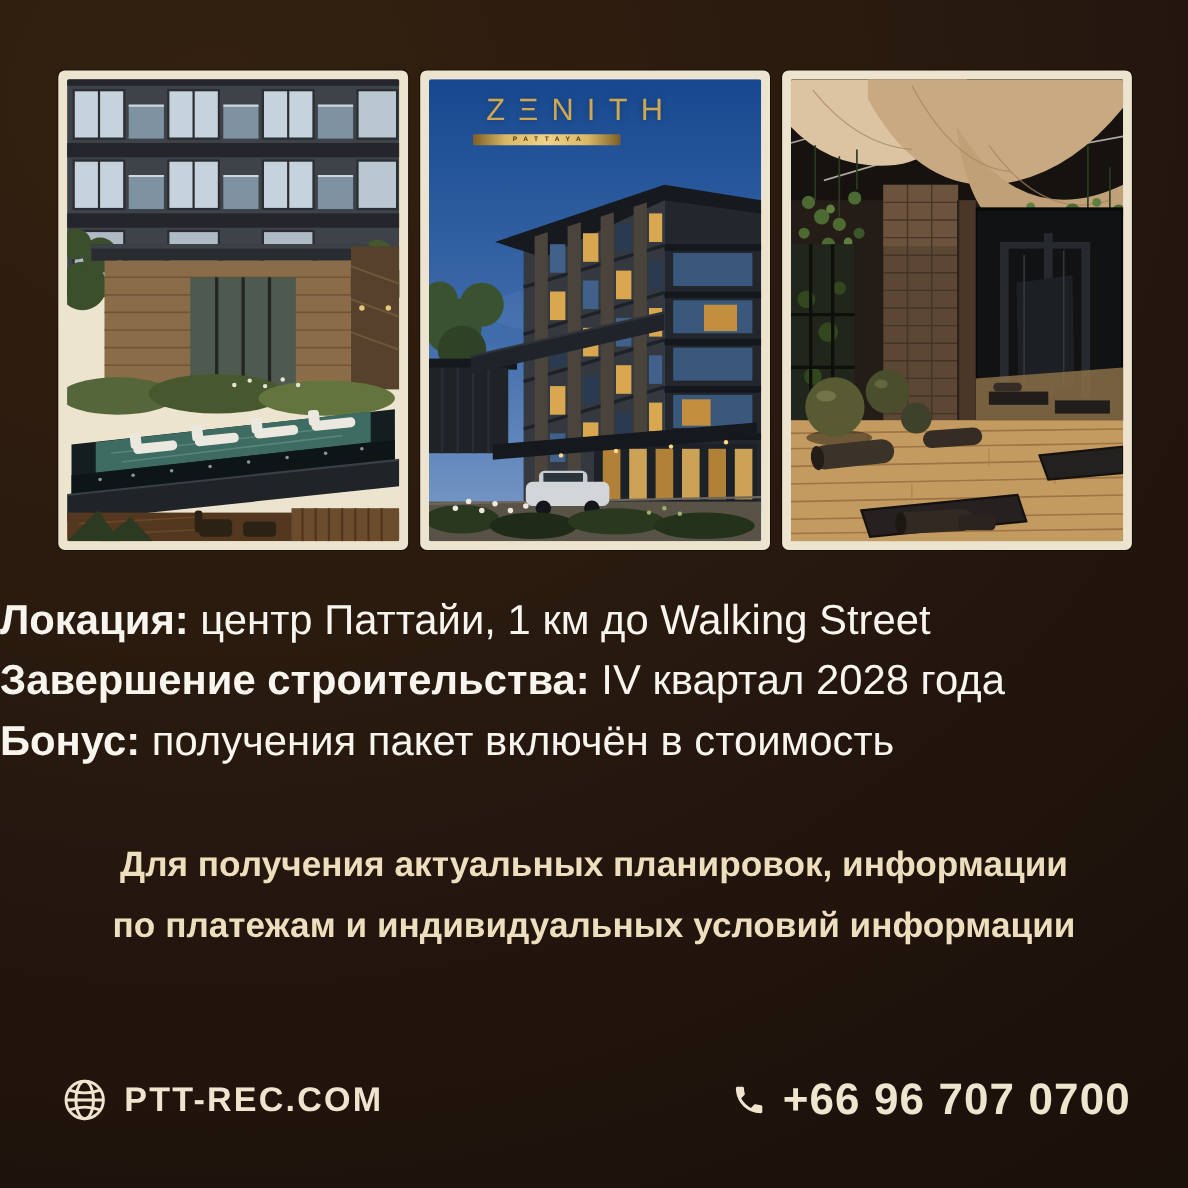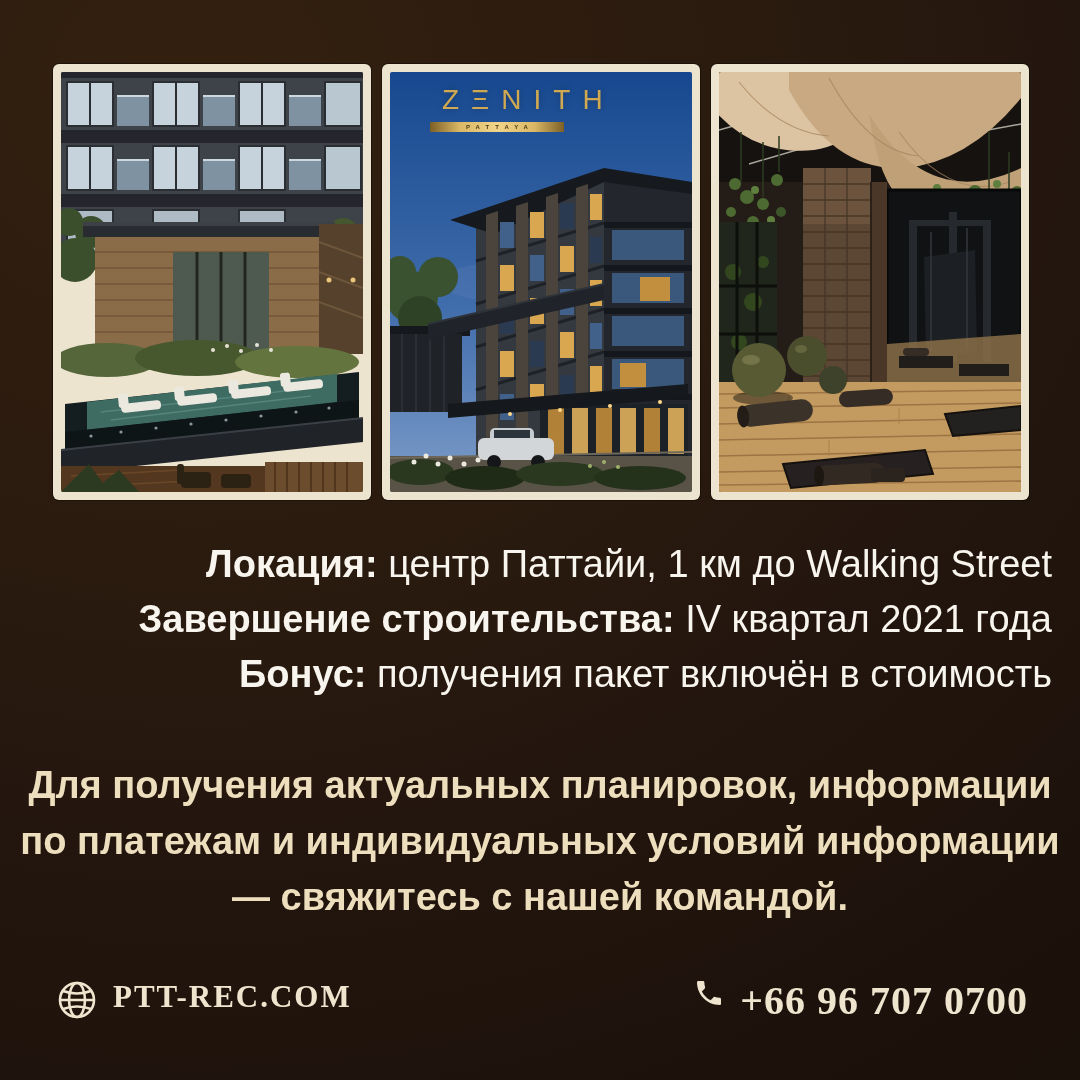--- a/index.html
+++ b/index.html
@@ -28,34 +28,34 @@
     text-shadow:0 0 6px rgba(0,0,0,.25);
   }
   .logo-bar{
     margin-top:8px;height:10px;width:134px;border-radius:1px;
     background:linear-gradient(90deg,#7c5f26 0%,#d9b765 22%,#f0d489 50%,#d9b765 78%,#7c5f26 100%);
     display:flex;align-items:center;justify-content:center;
   }
   .logo-bar span{font-size:6px;letter-spacing:6px;text-indent:6px;color:#4a3712;font-weight:700;line-height:1;}
 
   
-  .details{position:absolute;left:0;top:537px;width:1052px;text-align:right;
+  .details{position:absolute;left:0;top:537px;width:1052px;text-align:left;
     color:var(--text-white,#f8f4ee);font-size:38px;line-height:55px;font-weight:400;}
   .detail-line{white-space:pre-wrap;}
   .detail-line .b{font-weight:700;}
 
   
   .cta{position:absolute;left:0;top:757px;width:1080px;text-align:center;
-    color:var(--text-beige,#eddfbd);font-size:38px;line-height:56px;font-weight:700;}
+    color:var(--text-beige,#eddfbd);font-size:32px;line-height:56px;font-weight:700;}
 
   
   .footer{position:absolute;left:56px;right:52px;top:970px;height:60px;
     display:flex;justify-content:space-between;align-items:center;
     color:var(--footer-cream,#efe5cf);}
-  .contact{display:flex;align-items:flex-start;gap:15px;font-family:Liberation Serif, serif;}
+  .contact{display:flex;align-items:center;gap:15px;}
   .site-label{font-size:31px;font-weight:600;letter-spacing:2px;}
   .phone-label{font-size:40px;font-weight:700;letter-spacing:1px;}
   .icon{flex:0 0 auto;display:block;}
 </style>
 </head>
 <body>
 
 <div class="canvas">
 
   <div class="photos">
@@ -521,28 +521,27 @@
             <rect x="96" y="392" width="70" height="20" rx="10" fill="#312922"></rect>
             <ellipse cx="100" cy="402" rx="5" ry="10" fill="#1d1712"></ellipse>
           </g>
         <rect x="152" y="396" width="34" height="14" rx="4" fill="#2b241e"></rect>
       </svg>
     </figure>
   </div>
 
   <div class="details">
     <div class="detail-line"><span class="b">Локация:</span><span> центр Паттайи, 1 км до Walking Street</span></div>
-    <div class="detail-line"><span class="b">Завершение строительства:</span><span> IV квартал 2021 года</span></div>
+    <div class="detail-line"><span class="b">Завершение строительства:</span><span> IV квартал 2028 года</span></div>
     <div class="detail-line"><span class="b">Бонус:</span><span> получения пакет включён в стоимость</span></div>
   </div>
 
   <div class="cta">
     <div class="cta-line">Для получения актуальных планировок, информации</div>
     <div class="cta-line">по платежам и индивидуальных условий информации</div>
-    <div class="cta-line">— свяжитесь с нашей командой.</div>
   </div>
 
   <div class="footer">
     <div class="contact">
       <svg class="icon" width="42" height="42" viewBox="0 0 42 42">
         <g fill="none" stroke="#efe5cf" stroke-width="2.6">
           <circle cx="21" cy="21" r="17"></circle>
           <ellipse cx="21" cy="21" rx="8" ry="17"></ellipse>
           <line x1="4" y1="21" x2="38" y2="21"></line>
           <path d="M7,12 Q21,17 35,12"></path>

